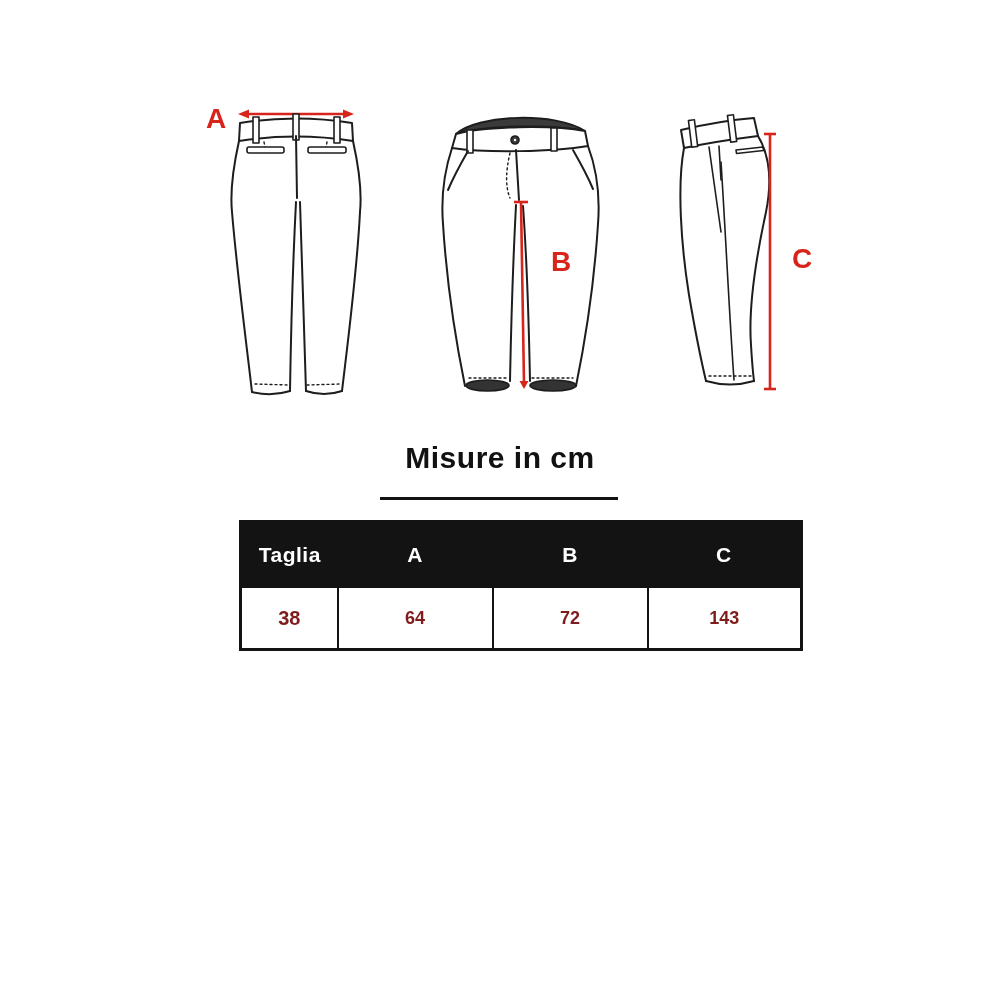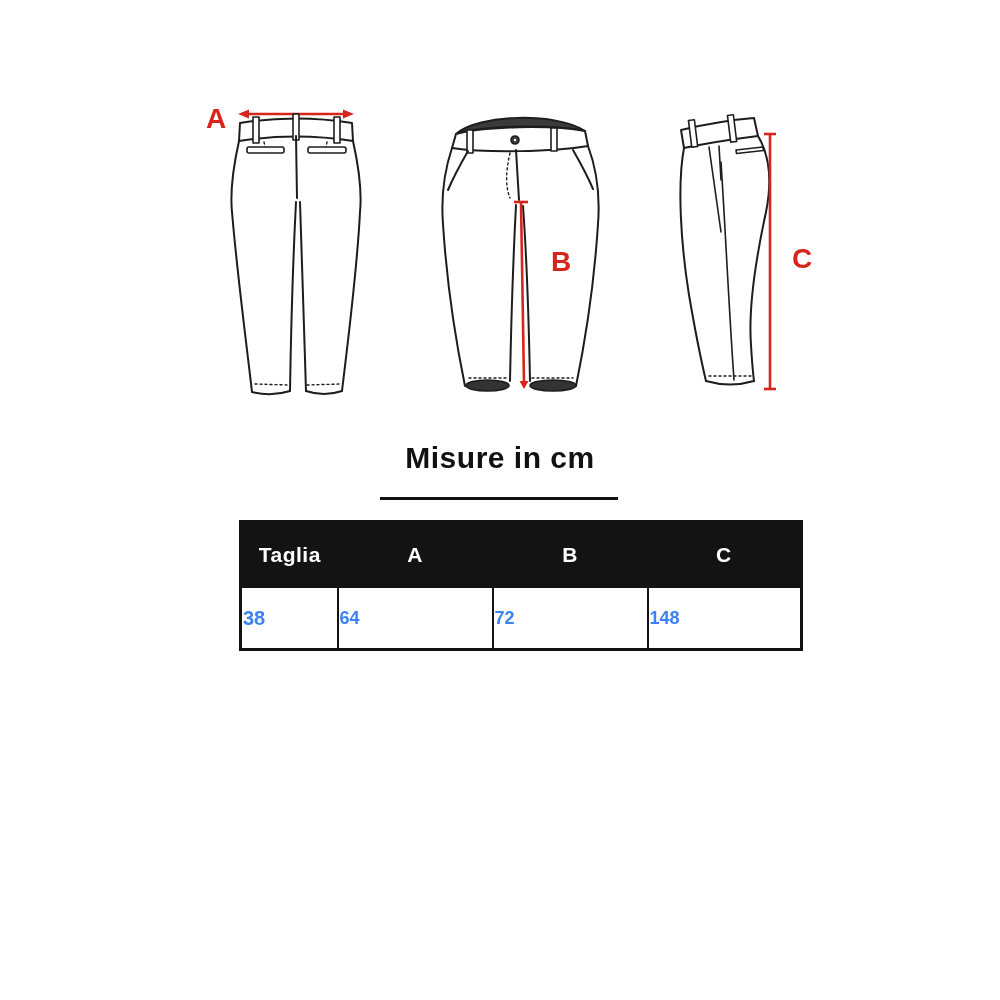--- a/index.html
+++ b/index.html
@@ -42,21 +42,21 @@
     position:absolute;left:239px;top:520px;width:561px;
     border-collapse:collapse;table-layout:fixed;
     border:3px solid var(--table-border);
   }
   table.size-table th{
     background:var(--table-header-bg);color:var(--table-header-text);
     height:61px;font-size:21px;font-weight:800;text-align:center;letter-spacing:.5px;
     border:none;
   }
   table.size-table td{
-    height:58px;font-size:18px;font-weight:bold;color:#3b82f6;text-align:left;
+    height:58px;font-size:18px;font-weight:bold;color:#7f1d1d;text-align:center;
     background:#fff;border:2px solid var(--table-border);
   }
   table.size-table td.size-col{font-size:20px;}
 </style>
 </head>
 <body>
 
 <div class="canvas">
 
   <svg width="1000" height="430" viewBox="0 0 1000 430">
@@ -181,18 +181,18 @@
         <th>A</th>
         <th>B</th>
         <th>C</th>
       </tr>
     </thead>
     <tbody>
       <tr>
         <td class="size-col">38</td>
         <td>64</td>
         <td>72</td>
-        <td>148</td>
+        <td>143</td>
       </tr>
     </tbody>
   </table>
 
 </div>
 
 </body></html>

